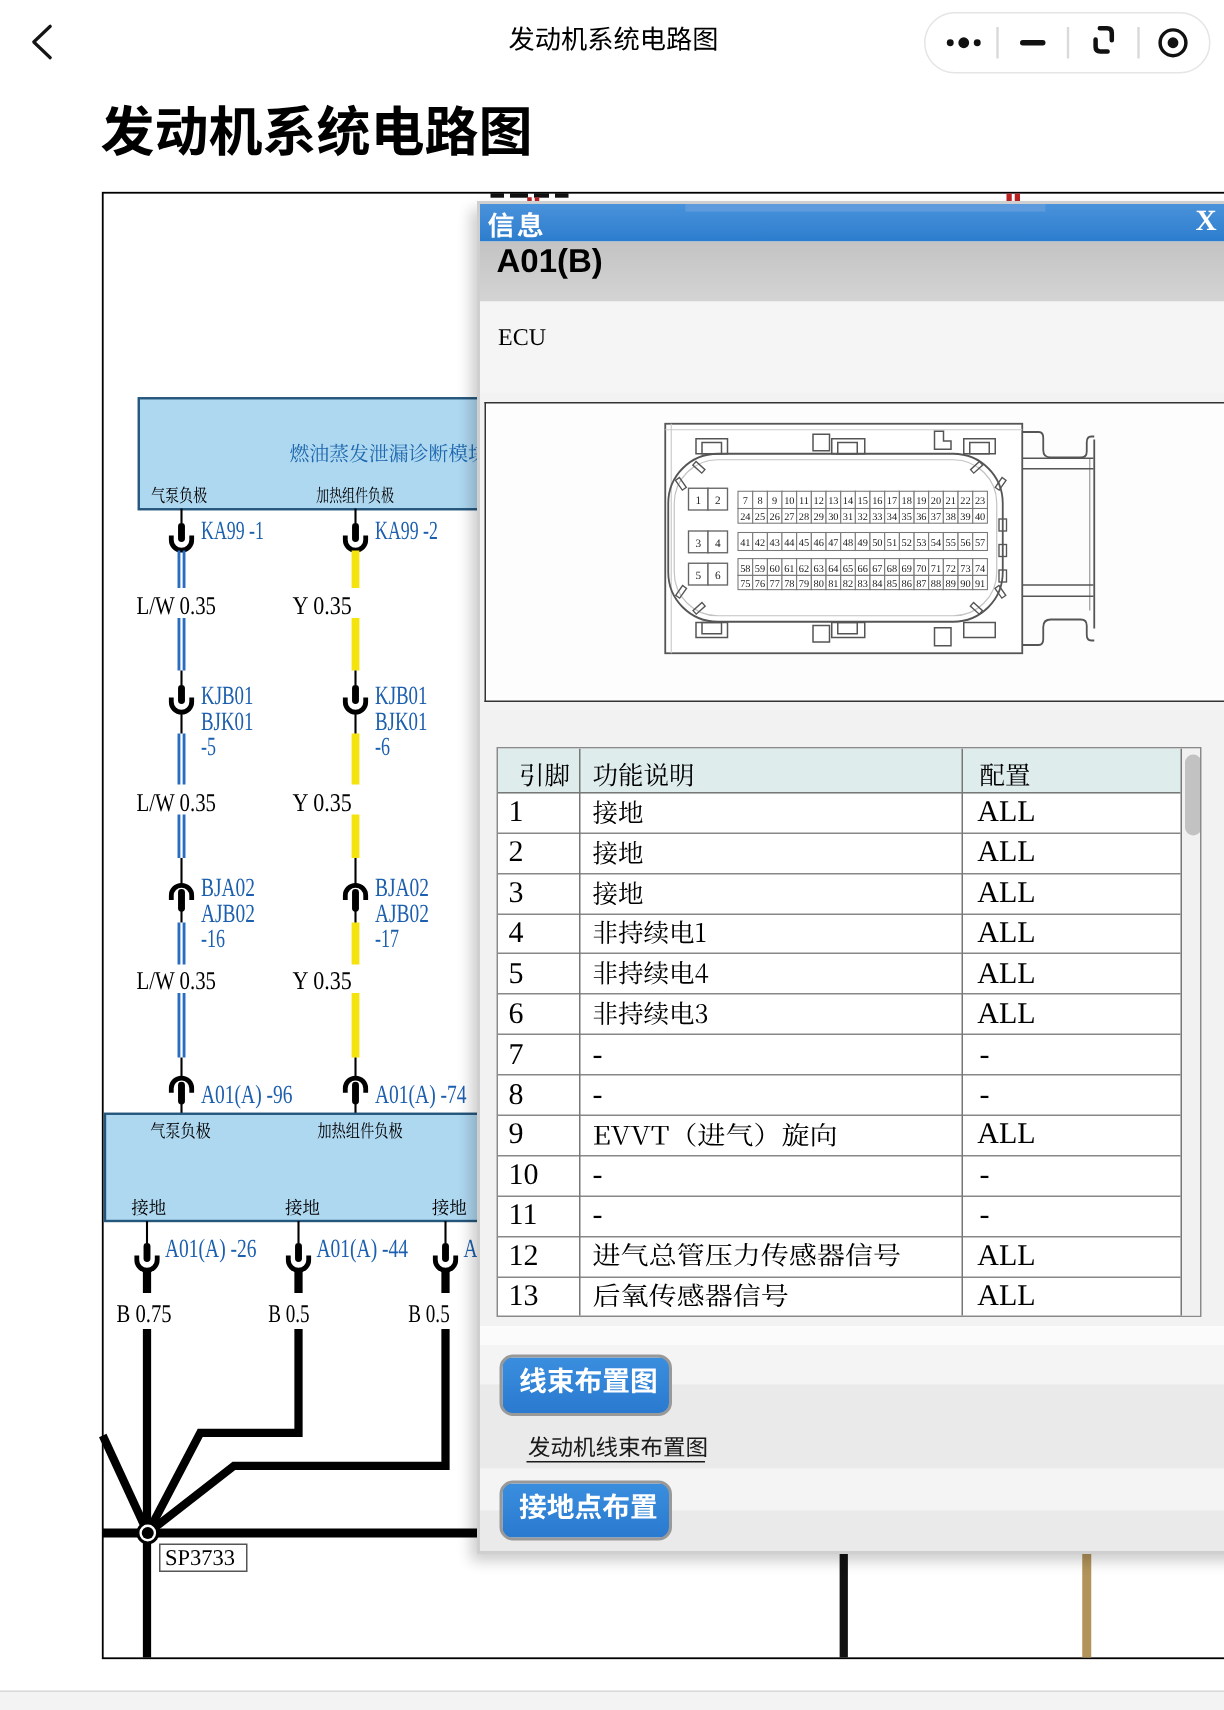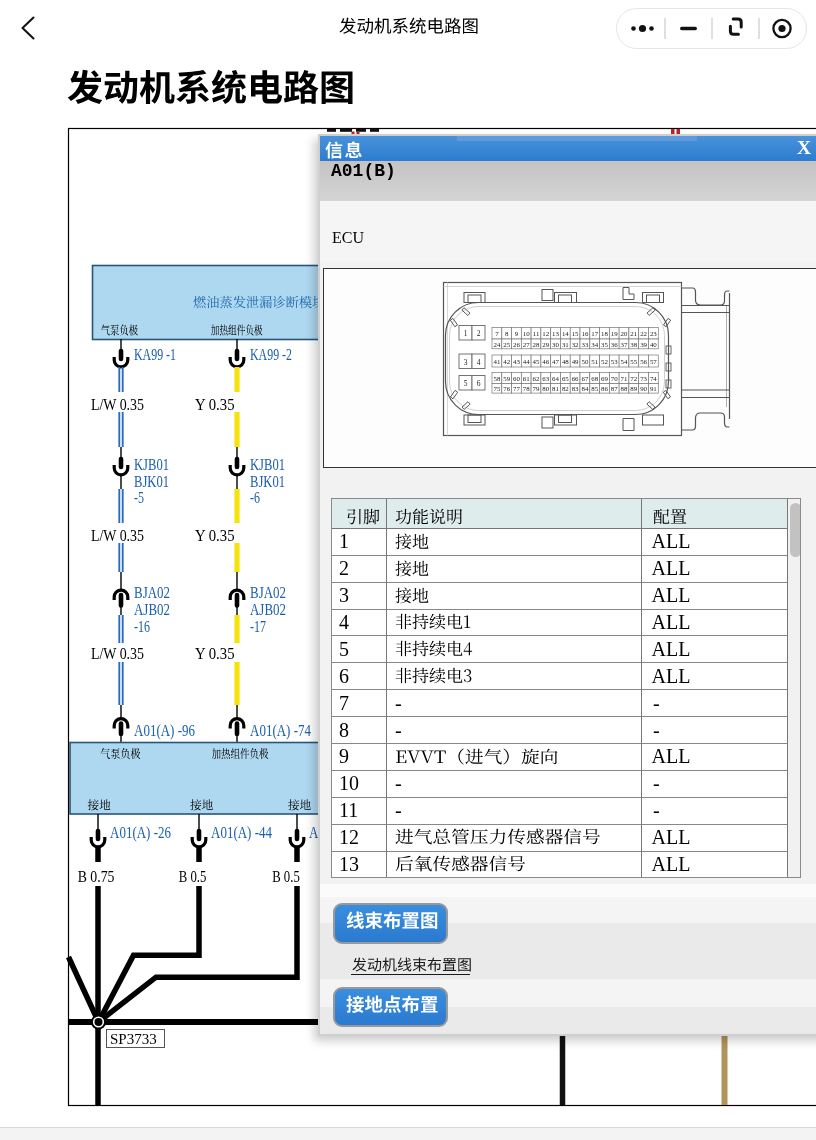--- a/index.html
+++ b/index.html
@@ -205,24 +205,24 @@
 <div class="abs" style="left:318px;top:134px;width:516px;height:898px;background:#f2f2f2;border:2px solid #cfcfcf;box-shadow:-4px 5px 9px rgba(0,0,0,.20);z-index:5;overflow:hidden">
 
 <div class="abs" style="left:0;top:0;width:516px;height:25px;background:linear-gradient(#4a92db,#2c7dce)"></div>
 <div class="abs" style="left:137px;top:0;width:240px;height:4.5px;background:#5e9bdc"></div>
 <svg style="position:absolute;left:5px;top:5px;z-index:inherit" width="41" height="23" viewBox="0 0 41 23">
       <path d="M6.9 6.1V7.8H16.0V6.1ZM6.9 8.7V10.4H16.0V8.7ZM6.6 11.4V17.4H8.5V16.9H14.3V17.4H16.2V11.4ZM8.5 15.1V13.1H14.3V15.1ZM9.7 1.2C10.1 1.9 10.5 2.7 10.8 3.4H5.6V5.1H17.3V3.4H11.8L12.9 2.9C12.6 2.2 12.0 1.2 11.5 0.5ZM4.2 0.6C3.4 3.2 1.9 5.7 0.4 7.4C0.8 7.9 1.3 9.0 1.5 9.5C2.0 9.0 2.4 8.4 2.8 7.8V17.5H4.8V4.4C5.3 3.3 5.8 2.2 6.2 1.2Z M24.8 6.1H32.0V7.0H24.8ZM24.8 8.5H32.0V9.4H24.8ZM24.8 3.8H32.0V4.6H24.8ZM24.0 12.1V14.6C24.0 16.5 24.7 17.1 27.2 17.1C27.8 17.1 30.1 17.1 30.7 17.1C32.7 17.1 33.3 16.5 33.6 14.0C33.0 13.9 32.1 13.6 31.6 13.2C31.5 14.9 31.4 15.2 30.5 15.2C29.9 15.2 27.9 15.2 27.5 15.2C26.4 15.2 26.2 15.1 26.2 14.6V12.1ZM32.9 12.3C33.6 13.5 34.5 15.2 34.7 16.2L36.8 15.3C36.5 14.2 35.6 12.7 34.8 11.5ZM21.8 11.8C21.4 13.1 20.7 14.6 20.0 15.6L22.0 16.6C22.6 15.5 23.2 13.8 23.7 12.6ZM27.0 11.6C27.8 12.4 28.7 13.6 29.1 14.4L30.9 13.4C30.5 12.7 29.7 11.8 29.0 11.0H34.2V2.1H29.2C29.5 1.7 29.8 1.2 30.0 0.7L27.4 0.4C27.3 0.9 27.1 1.5 26.9 2.1H22.8V11.0H28.0Z" fill="#fff"></path>
     </svg>
 <div class="abs" style="left:477px;top:1px;color:#fff;font-weight:bold;font-size:19.5px;font-family:'Liberation Serif',serif">X</div>
 
 <div class="abs" style="left:0;top:25px;width:516px;height:40px;background:linear-gradient(#c3c3c3,#d4d4d4)"></div>
-<div class="abs" style="left:11px;top:25px;font-size:18px;font-weight:bold;font-family:Liberation Mono, monospace">A01(B)</div>
+<div class="abs" style="left:11px;top:25px;font-size:22px;font-weight:bold;font-family:Liberation Sans, sans-serif">A01(B)</div>
 
 <div class="abs" style="left:0;top:65px;width:516px;height:61px;background:#f5f5f5"></div>
-<div class="abs" style="left:12px;top:93px;font-size:16px;font-family:'Liberation Serif',serif">ECU</div>
+<div class="abs" style="left:12px;top:81px;font-size:16px;font-family:'Liberation Serif',serif">ECU</div>
 
 <div class="abs" style="left:3px;top:132px;width:513px;height:198px;background:#fdfdfd;border:1px solid #333;border-right:none"></div>
 <svg class="abs" style="left:3px;top:132px" width="513" height="198" viewBox="0 0 513 198" font-family="Liberation Serif,serif">
 
 <rect x="120.5" y="14.5" width="238" height="153" fill="#fff" stroke="#555" stroke-width="1.2"></rect>
 <path d="M124.5 14.5 V167.5 M120.5 18.5 H358.5" fill="none" stroke="#ccc" stroke-width="0.8"></path>
 
 <rect x="122.5" y="34.5" width="223" height="112" rx="33" fill="none" stroke="#555" stroke-width="1.2"></rect>
 <rect x="126.5" y="38.5" width="215" height="104" rx="29" fill="none" stroke="#c2c2c2" stroke-width="0.8"></rect>
 

